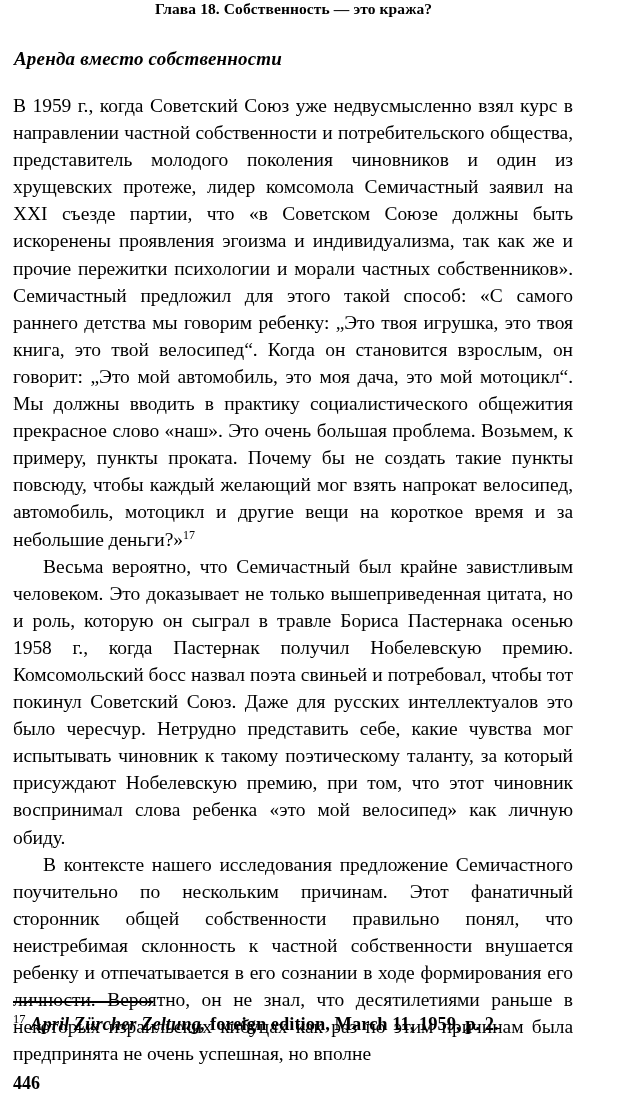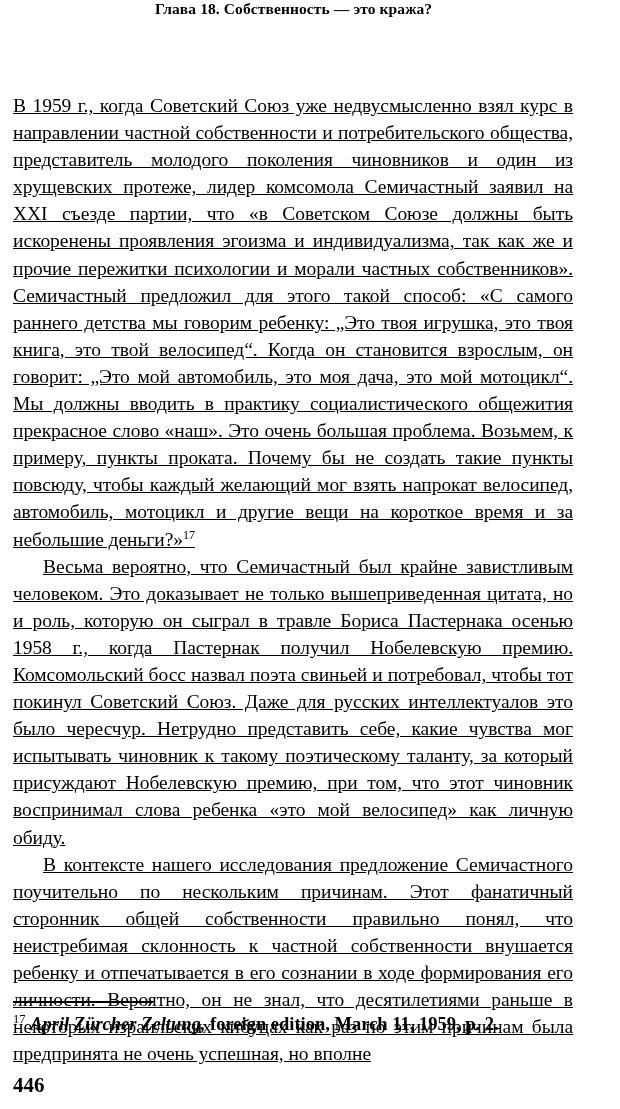--- a/index.html
+++ b/index.html
@@ -45,21 +45,20 @@
     top: 92px;
     width: 560px;
   }
   .body-text p {
     margin: 0;
     font-size: 19.5px;
     line-height: 27.1px;
     text-align: justify;
     text-justify: inter-word;
     letter-spacing: -0.05px;
-    text-decoration: underline;
   }
   .body-text p.indent {
     text-indent: 30px;
   }
   .body-text p + p {
     margin-top: 0px;
   }
   .sup {
     font-size: 12px;
     vertical-align: super;
@@ -90,31 +89,32 @@
     font-style: italic;
     font-weight: bold;
   }
   .footnote .fn-rest {
     font-weight: bold;
   }
   .page-number {
     position: absolute;
     left: 13px;
     top: 1073px;
-    font-size: 21px;
+    font-size: 18px;
     font-weight: bold;
   }
 </style>
 </head>
 <body>
 
 <div class="page">
 
   <div class="running-head">Глава 18. Собственность — это кража?</div>
 
+  <div class="section-title">Аренда вместо собственности</div>
 
   <div class="body-text">
     <p><span>В 1959 г., когда Советский Союз уже недвусмысленно взял курс в направлении частной собственности и потребительского общества, представитель молодого поколения чиновников и один из хрущевских протеже, лидер комсомола Семичастный заявил на XXI съезде партии, что «в Советском Союзе должны быть искоренены проявления эгоизма и индивидуализма, так как же и прочие пережитки психологии и морали частных собственников». Семичастный предложил для этого такой способ: «С самого раннего детства мы говорим ребенку: „Это твоя игрушка, это твоя книга, это твой велосипед“. Когда он становится взрослым, он говорит: „Это мой автомобиль, это моя дача, это мой мотоцикл“. Мы должны вводить в практику социалистического общежития прекрасное слово «наш». Это очень большая проблема. Возьмем, к примеру, пункты проката. Почему бы не создать такие пункты повсюду, чтобы каждый желающий мог взять напрокат велосипед, автомобиль, мотоцикл и другие вещи на короткое время и за небольшие деньги?»</span><span class="sup">17</span></p>
     <p class="indent">Весьма вероятно, что Семичастный был крайне завистливым человеком. Это доказывает не только вышеприведенная цитата, но и роль, которую он сыграл в травле Бориса Пастернака осенью 1958 г., когда Пастернак получил Нобелевскую премию. Комсомольский босс назвал поэта свиньей и потребовал, чтобы тот покинул Советский Союз. Даже для русских интеллектуалов это было чересчур. Нетрудно представить себе, какие чувства мог испытывать чиновник к такому поэтическому таланту, за который присуждают Нобелевскую премию, при том, что этот чиновник воспринимал слова ребенка «это мой велосипед» как личную обиду.</p>
     <p class="indent">В контексте нашего исследования предложение Семичастного поучительно по нескольким причинам. Этот фанатичный сторонник общей собственности правильно понял, что неистребимая склонность к частной собственности внушается ребенку и отпечатывается в его сознании в ходе формирования его личности. Вероятно, он не знал, что десятилетиями раньше в некоторых израильских кибуцах как раз по этим причинам была предпринята не очень успешная, но вполне</p>
   </div>
 
   <div class="footnote-rule"></div>
 
   <div class="footnote">

